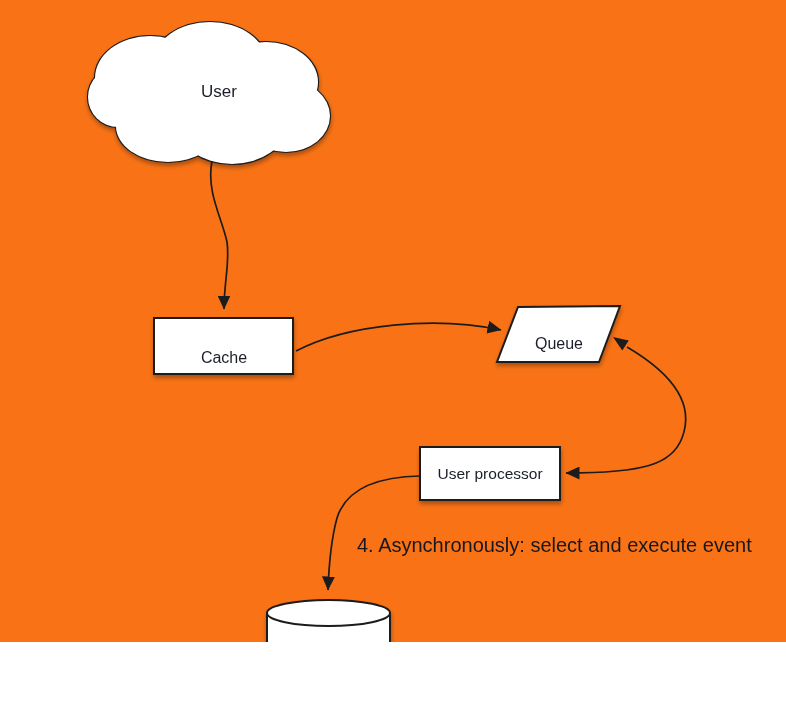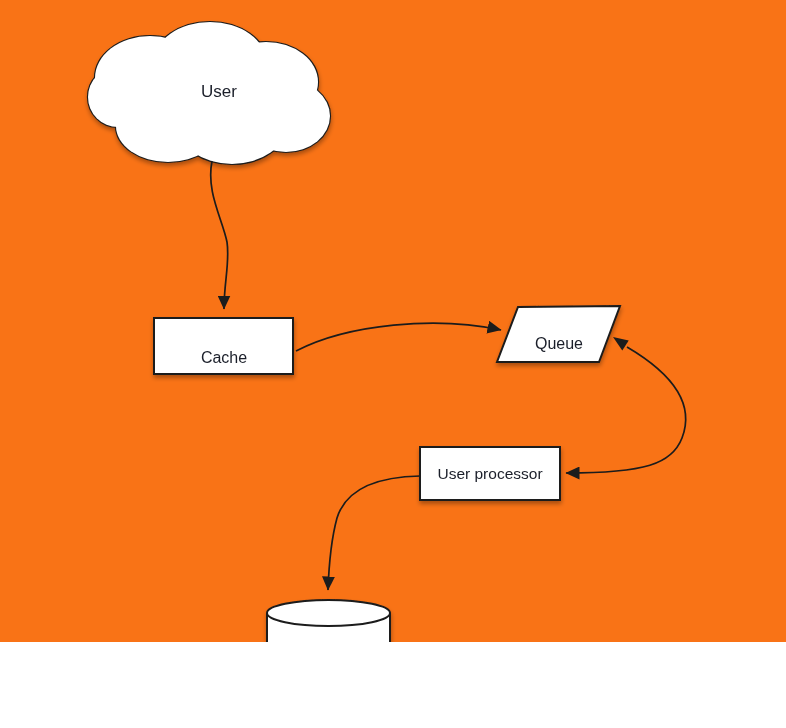--- a/index.html
+++ b/index.html
@@ -102,14 +102,15 @@
 
   <div class="lbl node-lbl" style="left:559px; top:316px;margin-top:28px;">Queue</div>
 
   <div class="lbl node-lbl" style="left:490px; top:474px; font-size:15.5px;">User processor</div>
 
   <div class="lbl node-lbl" style="left:329px; top:658px; font-size:15px;padding-left:12px;">DB</div>
 
 
 
 
+  <div class="lbl step-lbl big" style="left:357px; top:533px;">4. Asynchronously: select and execute event</div>
 
 </div>
 
 </body></html>

